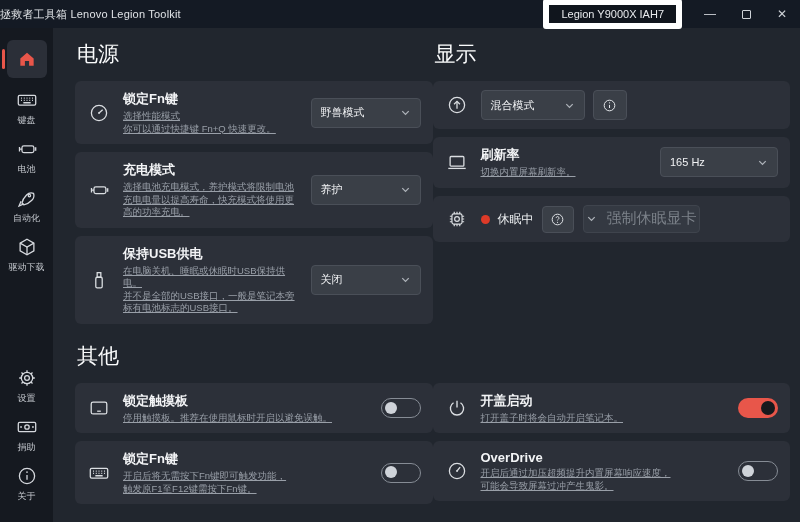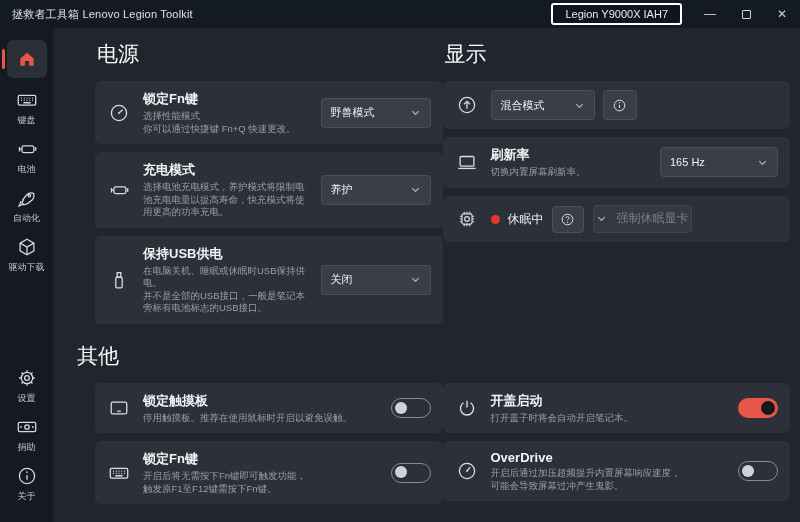--- a/index.html
+++ b/index.html
@@ -8,70 +8,70 @@
     font-family: "Liberation Sans", sans-serif;
     background:#21262e; color:#e9ebee;
     position:relative;
   }
   
   .titlebar {
     position:absolute; top:0; left:0; right:0; height:28px;
     background:#141a24; display:flex; align-items:center;
     font-size:11px; color:#dfe2e6; z-index:5;
   }
-  .titlebar .app-title { margin-left:12px; flex:1; letter-spacing:.2px; }
+  .titlebar .app-title { flex:1; letter-spacing:.2px; }
   .device-badge {
-    border:2px solid #ffffff; border-radius:3px; padding:3px 12px;
+    border:6px solid #ffffff; border-radius:3px; padding:3px 12px;
     font-size:11px; color:#e8eaed; margin-right:10px; background:#10151d;
   }
   .winbtn { width:36px; height:28px; display:flex; align-items:center; justify-content:center; color:#ced2d7; font-size:12px; }
   .maxbox { width:9px; height:9px; border:1px solid #ced2d7; border-radius:1px; display:inline-block; }
   
   .sidebar {
     position:absolute; top:28px; left:0; bottom:0; width:53px;
     background:#151920; display:flex; flex-direction:column; align-items:stretch;
     padding-top:12px; z-index:4;
   }
   .side-item { position:relative; display:flex; flex-direction:column; align-items:center; gap:3px; margin-bottom:11px; cursor:default; }
   .side-item .sicon { width:22px; height:22px; color:#d6d9de; display:flex; }
   .side-label { font-size:9px; color:#c4c8ce; }
   .side-pill { width:40px; height:38px; background:#2b2f38; border-radius:6px; display:flex; align-items:center; justify-content:center; }
   .active-bar { position:absolute; left:2px; top:50%; transform:translateY(-50%); width:3px; height:20px; border-radius:2px; background:#e8564a; }
   .side-bottom { margin-top:auto; padding-bottom:8px; }
   
   .main { position:absolute; top:28px; left:57px; right:0; bottom:0; background:#21262e; padding:2px 10px 0 18px; overflow:hidden; }
   .section-title { font-size:21px; color:#fafbfc; font-weight:400; margin:10px 0 13px 2px; }
-  .columns { display:grid; grid-template-columns:1fr 1fr; align-items:start;margin-left:20px; }
+  .columns { display:grid; grid-template-columns:1fr 1fr; align-items:start; }
   .card {
     display:flex; align-items:center; gap:12px;
     background:#2c3039; border-radius:6px; padding:9px 12px; margin-bottom:8px;
   }
   .card .cicon { flex:0 0 24px; width:24px; height:24px; color:#dbdee2; display:flex; align-items:center; justify-content:center; }
   .card .ctext { flex:1; min-width:0; }
   .ctitle { font-size:13px; font-weight:700; color:#f3f4f6; margin-bottom:2px; }
-  .cdesc { font-size:9.5px; color:#999fa8; line-height:1.32; }
+  .cdesc { font-size:9.5px; color:#999fa8; line-height:1.32;text-decoration:underline; }
   .dropdown {
     flex:0 0 auto; min-width:110px; height:30px; background:#3a3f47;
     border:1px solid #4a4f58; border-radius:4px; display:flex; align-items:center;
     justify-content:space-between; gap:10px; padding:0 9px; font-size:11px; color:#f1f2f4;
   }
   .chev { color:#aeb3ba; display:flex; }
   .icon-btn {
     flex:0 0 auto; width:34px; height:30px; background:#3a3f47; border:1px solid #4a4f58;
     border-radius:4px; display:flex; align-items:center; justify-content:center; color:#e4e7ea;
   }
   .ctrl-row { display:flex; align-items:center; gap:8px; flex:0 0 auto; }
   .dgpu-controls { display:flex; align-items:flex-end; gap:9px; flex:0 0 auto; }
   .status-row { display:flex; align-items:center; gap:8px; }
   .status-dot { width:9px; height:9px; border-radius:50%; background:#dd3a28; }
   .status-label { font-size:12px; color:#eff1f3; }
   .help-btn { width:32px; height:27px; background:#3a3f47; border:1px solid #4a4f58; border-radius:4px; display:flex; align-items:center; justify-content:center; color:#dfe2e6; }
   .disabled-btn {
     height:28px; background:#343942; border:1px solid #3f444d; border-radius:4px;
-    color:#7b8189; font-size:12px; display:flex; align-items:center; gap:10px; padding:0 2px;
+    color:#7b8189; font-size:15px; display:flex; align-items:center; gap:10px; padding:0 2px;
   }
   
   .toggle { flex:0 0 auto; width:40px; height:20px; border-radius:10px; position:relative; }
   .toggle.off { border:1px solid #868c95; background:transparent; }
   .toggle.off .knob { position:absolute; left:3px; top:2.5px; width:12px; height:12px; border-radius:50%; background:#cfd3d9; }
   .toggle.on { background:#e8564a; }
   .toggle.on .knob { position:absolute; right:3px; top:3px; width:14px; height:14px; border-radius:50%; background:#17191d; }
   svg { display:block; }
 </style>
 </head>

